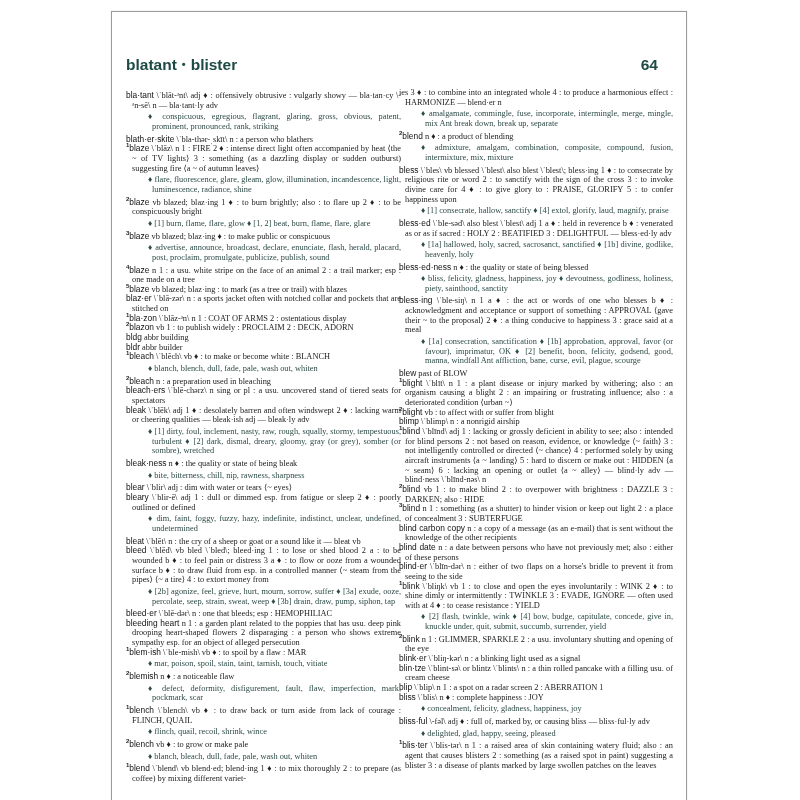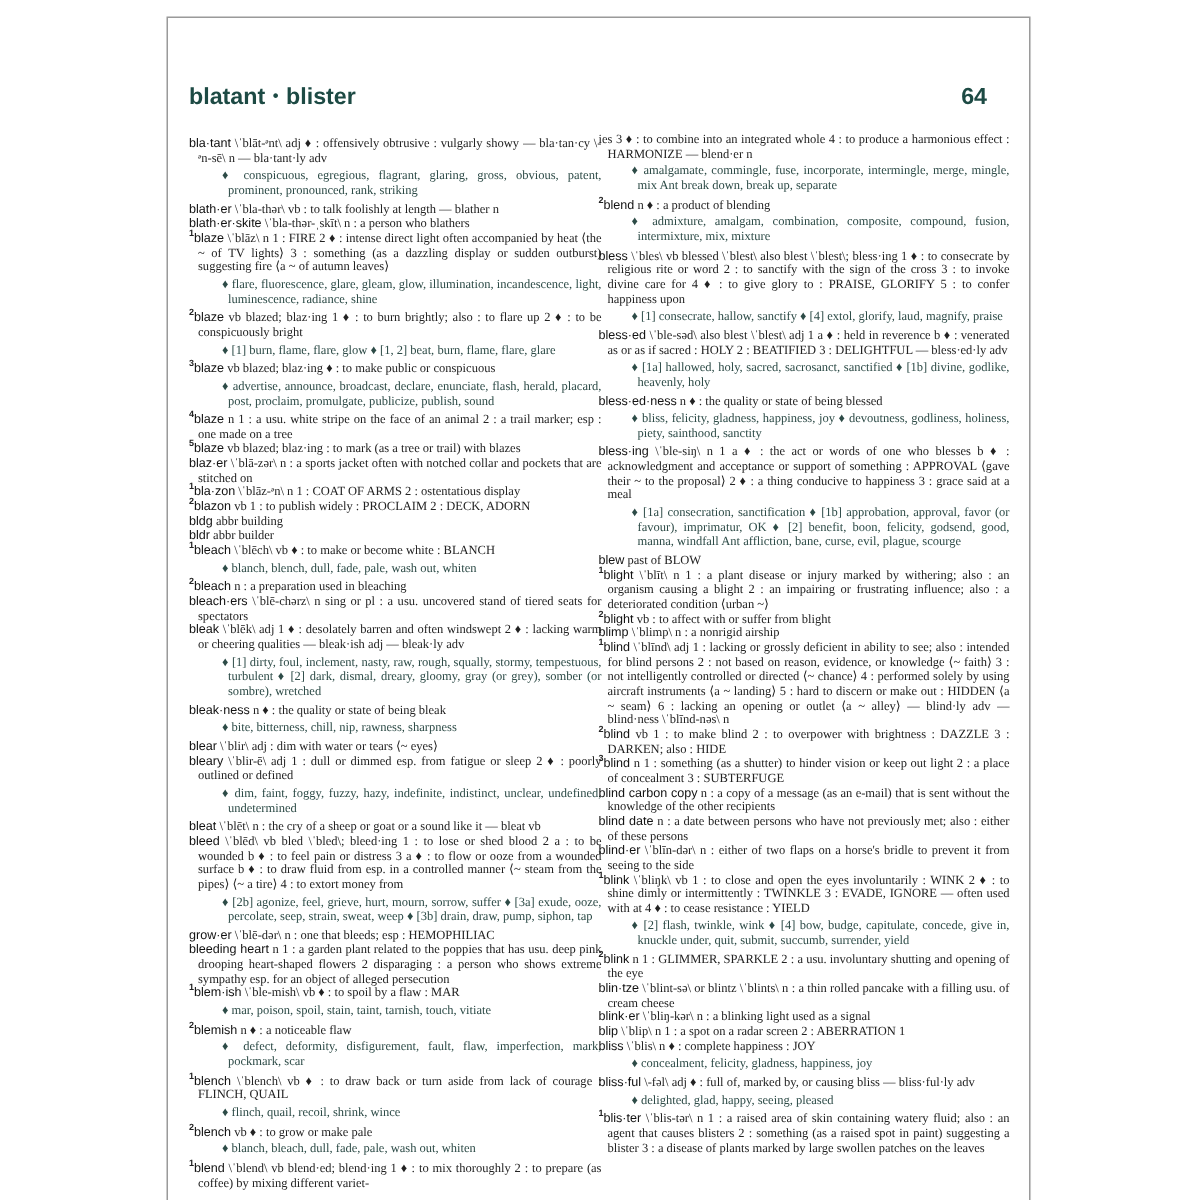--- a/index.html
+++ b/index.html
@@ -38,21 +38,20 @@
   <div class="running-head">
     <span class="guide">
       <span>blatant</span><span class="bullet">•</span><span>blister</span>
     </span>
     <span class="pnum">64</span>
   </div>
 
   <div class="col left" id="col-left">
       <div class="entry gap"><span class="hw">bla·tant</span><span> \ˈblāt-ᵊnt\ adj ♦ : offensively obtrusive : vulgarly showy — bla·tan·cy \-ᵊn-sē\ n — bla·tant·ly adv</span></div>
       <div class="syn">♦ conspicuous, egregious, flagrant, glaring, gross, obvious, patent, prominent, pronounced, rank, striking</div>
-      <div class="entry gap"><span class="hw">blath·er</span><span> \ˈbla-thər\ vb : to talk foolishly at length — blather n</span></div>
       <div class="entry"><span class="hw">blath·er·skite</span><span> \ˈbla-thər-ˌskīt\ n : a person who blathers</span></div>
       <div class="entry"><span class="hom">1</span><span class="hw">blaze</span><span> \ˈblāz\ n  1 : FIRE  2 ♦ : intense direct light often accompanied by heat ⟨the ~ of TV lights⟩  3 : something (as a dazzling display or sudden outburst) suggesting fire ⟨a ~ of autumn leaves⟩</span></div>
       <div class="syn">♦ flare, fluorescence, glare, gleam, glow, illumination, incandescence, light, luminescence, radiance, shine</div>
       <div class="entry gap"><span class="hom">2</span><span class="hw">blaze</span><span> vb blazed; blaz·ing  1 ♦ : to burn brightly; also : to flare up  2 ♦ : to be conspicuously bright</span></div>
       <div class="syn">♦ [1] burn, flame, flare, glow ♦ [1, 2] beat, burn, flame, flare, glare</div>
       <div class="entry gap"><span class="hom">3</span><span class="hw">blaze</span><span> vb blazed; blaz·ing ♦ : to make public or conspicuous</span></div>
       <div class="syn">♦ advertise, announce, broadcast, declare, enunciate, flash, herald, placard, post, proclaim, promulgate, publicize, publish, sound</div>
       <div class="entry gap"><span class="hom">4</span><span class="hw">blaze</span><span> n  1 : a usu. white stripe on the face of an animal  2 : a trail marker; esp : one made on a tree</span></div>
       <div class="entry"><span class="hom">5</span><span class="hw">blaze</span><span> vb blazed; blaz·ing : to mark (as a tree or trail) with blazes</span></div>
       <div class="entry"><span class="hw">blaz·er</span><span> \ˈblā-zər\ n : a sports jacket often with notched collar and pockets that are stitched on</span></div>
@@ -67,21 +66,21 @@
       <div class="entry"><span class="hw">bleak</span><span> \ˈblēk\ adj  1 ♦ : desolately barren and often windswept  2 ♦ : lacking warm or cheering qualities — bleak·ish adj — bleak·ly adv</span></div>
       <div class="syn">♦ [1] dirty, foul, inclement, nasty, raw, rough, squally, stormy, tempestuous, turbulent ♦ [2] dark, dismal, dreary, gloomy, gray (or grey), somber (or sombre), wretched</div>
       <div class="entry gap"><span class="hw">bleak·ness</span><span> n ♦ : the quality or state of being bleak</span></div>
       <div class="syn">♦ bite, bitterness, chill, nip, rawness, sharpness</div>
       <div class="entry gap"><span class="hw">blear</span><span> \ˈblir\ adj : dim with water or tears ⟨~ eyes⟩</span></div>
       <div class="entry"><span class="hw">bleary</span><span> \ˈblir-ē\ adj  1 : dull or dimmed esp. from fatigue or sleep  2 ♦ : poorly outlined or defined</span></div>
       <div class="syn">♦ dim, faint, foggy, fuzzy, hazy, indefinite, indistinct, unclear, undefined, undetermined</div>
       <div class="entry gap"><span class="hw">bleat</span><span> \ˈblēt\ n : the cry of a sheep or goat or a sound like it — bleat vb</span></div>
       <div class="entry"><span class="hw">bleed</span><span> \ˈblēd\ vb bled \ˈbled\; bleed·ing  1 : to lose or shed blood  2 a : to be wounded  b ♦ : to feel pain or distress  3 a ♦ : to flow or ooze from a wounded surface  b ♦ : to draw fluid from esp. in a controlled manner ⟨~ steam from the pipes⟩ ⟨~ a tire⟩  4 : to extort money from</span></div>
       <div class="syn">♦ [2b] agonize, feel, grieve, hurt, mourn, sorrow, suffer ♦ [3a] exude, ooze, percolate, seep, strain, sweat, weep ♦ [3b] drain, draw, pump, siphon, tap</div>
-      <div class="entry gap"><span class="hw">grow·er</span><span> \ˈblē-dər\ n : one that bleeds; esp : HEMOPHILIAC</span></div>
+      <div class="entry gap"><span class="hw">bleed·er</span><span> \ˈblē-dər\ n : one that bleeds; esp : HEMOPHILIAC</span></div>
       <div class="entry"><span class="hw">bleeding heart</span><span> n  1 : a garden plant related to the poppies that has usu. deep pink drooping heart-shaped flowers  2 disparaging : a person who shows extreme sympathy esp. for an object of alleged persecution</span></div>
       <div class="entry"><span class="hom">1</span><span class="hw">blem·ish</span><span> \ˈble-mish\ vb ♦ : to spoil by a flaw : MAR</span></div>
       <div class="syn">♦ mar, poison, spoil, stain, taint, tarnish, touch, vitiate</div>
       <div class="entry gap"><span class="hom">2</span><span class="hw">blemish</span><span> n ♦ : a noticeable flaw</span></div>
       <div class="syn">♦ defect, deformity, disfigurement, fault, flaw, imperfection, mark, pockmark, scar</div>
       <div class="entry gap"><span class="hom">1</span><span class="hw">blench</span><span> \ˈblench\ vb ♦ : to draw back or turn aside from lack of courage : FLINCH, QUAIL</span></div>
       <div class="syn">♦ flinch, quail, recoil, shrink, wince</div>
       <div class="entry gap"><span class="hom">2</span><span class="hw">blench</span><span> vb ♦ : to grow or make pale</span></div>
       <div class="syn">♦ blanch, bleach, dull, fade, pale, wash out, whiten</div>
       <div class="entry gap"><span class="hom">1</span><span class="hw">blend</span><span> \ˈblend\ vb blend·ed; blend·ing  1 ♦ : to mix thoroughly  2 : to prepare (as coffee) by mixing different variet-</span></div>
@@ -105,22 +104,22 @@
       <div class="entry"><span class="hw">blimp</span><span> \ˈblimp\ n : a nonrigid airship</span></div>
       <div class="entry"><span class="hom">1</span><span class="hw">blind</span><span> \ˈblīnd\ adj  1 : lacking or grossly deficient in ability to see; also : intended for blind persons  2 : not based on reason, evidence, or knowledge ⟨~ faith⟩  3 : not intelligently controlled or directed ⟨~ chance⟩  4 : performed solely by using aircraft instruments ⟨a ~ landing⟩  5 : hard to discern or make out : HIDDEN ⟨a ~ seam⟩  6 : lacking an opening or outlet ⟨a ~ alley⟩ — blind·ly adv — blind·ness \ˈblīnd-nəs\ n</span></div>
       <div class="entry"><span class="hom">2</span><span class="hw">blind</span><span> vb  1 : to make blind  2 : to overpower with brightness : DAZZLE  3 : DARKEN; also : HIDE</span></div>
       <div class="entry"><span class="hom">3</span><span class="hw">blind</span><span> n  1 : something (as a shutter) to hinder vision or keep out light  2 : a place of concealment  3 : SUBTERFUGE</span></div>
       <div class="entry"><span class="hw">blind carbon copy</span><span> n : a copy of a message (as an e-mail) that is sent without the knowledge of the other recipients</span></div>
       <div class="entry"><span class="hw">blind date</span><span> n : a date between persons who have not previously met; also : either of these persons</span></div>
       <div class="entry"><span class="hw">blind·er</span><span> \ˈblīn-dər\ n : either of two flaps on a horse's bridle to prevent it from seeing to the side</span></div>
       <div class="entry"><span class="hom">1</span><span class="hw">blink</span><span> \ˈbliŋk\ vb  1 : to close and open the eyes involuntarily : WINK  2 ♦ : to shine dimly or intermittently : TWINKLE  3 : EVADE, IGNORE — often used with at  4 ♦ : to cease resistance : YIELD</span></div>
       <div class="syn">♦ [2] flash, twinkle, wink ♦ [4] bow, budge, capitulate, concede, give in, knuckle under, quit, submit, succumb, surrender, yield</div>
       <div class="entry gap"><span class="hom">2</span><span class="hw">blink</span><span> n  1 : GLIMMER, SPARKLE  2 : a usu. involuntary shutting and opening of the eye</span></div>
+      <div class="entry"><span class="hw">blink·er</span><span> \ˈbliŋ-kər\ n : a blinking light used as a signal</span></div>
       <div class="entry"><span class="hw">blin·tze</span><span> \ˈblint-sə\ or blintz \ˈblints\ n : a thin rolled pancake with a filling usu. of cream cheese</span></div>
-      <div class="entry"><span class="hw">blink·er</span><span> \ˈbliŋ-kər\ n : a blinking light used as a signal</span></div>
       <div class="entry"><span class="hw">blip</span><span> \ˈblip\ n  1 : a spot on a radar screen  2 : ABERRATION 1</span></div>
       <div class="entry"><span class="hw">bliss</span><span> \ˈblis\ n ♦ : complete happiness : JOY</span></div>
       <div class="syn">♦ concealment, felicity, gladness, happiness, joy</div>
       <div class="entry gap"><span class="hw">bliss·ful</span><span> \-fəl\ adj ♦ : full of, marked by, or causing bliss — bliss·ful·ly adv</span></div>
       <div class="syn">♦ delighted, glad, happy, seeing, pleased</div>
       <div class="entry gap"><span class="hom">1</span><span class="hw">blis·ter</span><span> \ˈblis-tər\ n  1 : a raised area of skin containing watery fluid; also : an agent that causes blisters  2 : something (as a raised spot in paint) suggesting a blister  3 : a disease of plants marked by large swollen patches on the leaves</span></div>
     </div>
 </div>
 
 </body></html>

